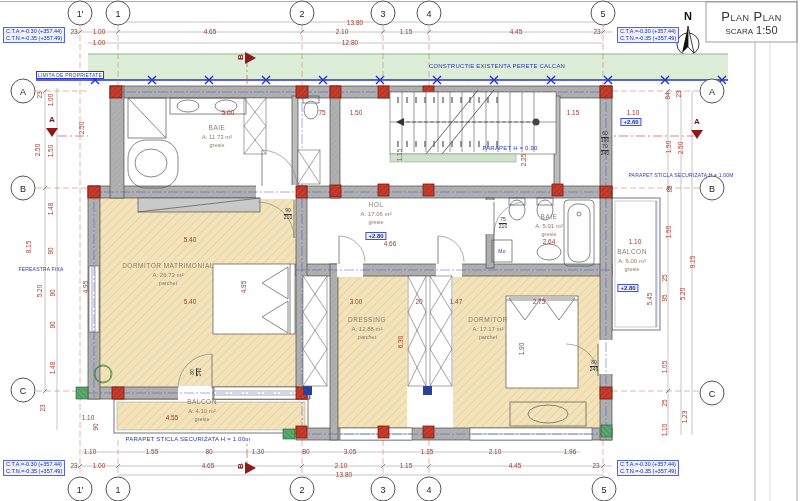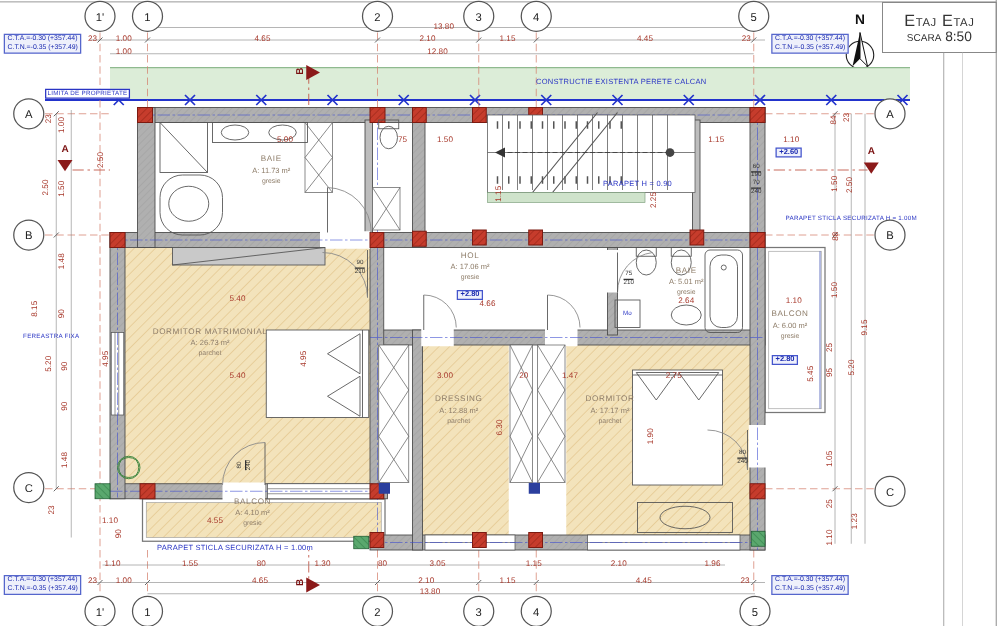--- a/index.html
+++ b/index.html
@@ -333,22 +333,22 @@
 
   <g fill="#8b1a1a">
     <polygon points="46,128 58,128 52,137"></polygon>
     <polygon points="691,130 703,130 697,139"></polygon>
     <polygon points="245,52 245,64 256,58"></polygon>
     <polygon points="245,462 245,474 256,468"></polygon>
   </g>
 </svg>
 
 <div id="title-block">
-  <div id="title-line1">Etaj Etaj</div>
-  <div id="title-line2">scara 8:50</div>
+  <div id="title-line1">Plan Plan</div>
+  <div id="title-line2">scara 1:50</div>
 </div>
 
 <div id="labels">
       <div class="lab dim" style="left: 355px; top: 22px;">13.80</div>
       <div class="lab dim" style="left: 74px; top: 31px;">23</div>
       <div class="lab dim" style="left: 99px; top: 31px;">1.00</div>
       <div class="lab dim" style="left: 210px; top: 31px;">4.65</div>
       <div class="lab dim" style="left: 342px; top: 31px;">2.10</div>
       <div class="lab dim" style="left: 406px; top: 31px;">1.15</div>
       <div class="lab dim" style="left: 516px; top: 31px;">4.45</div>

